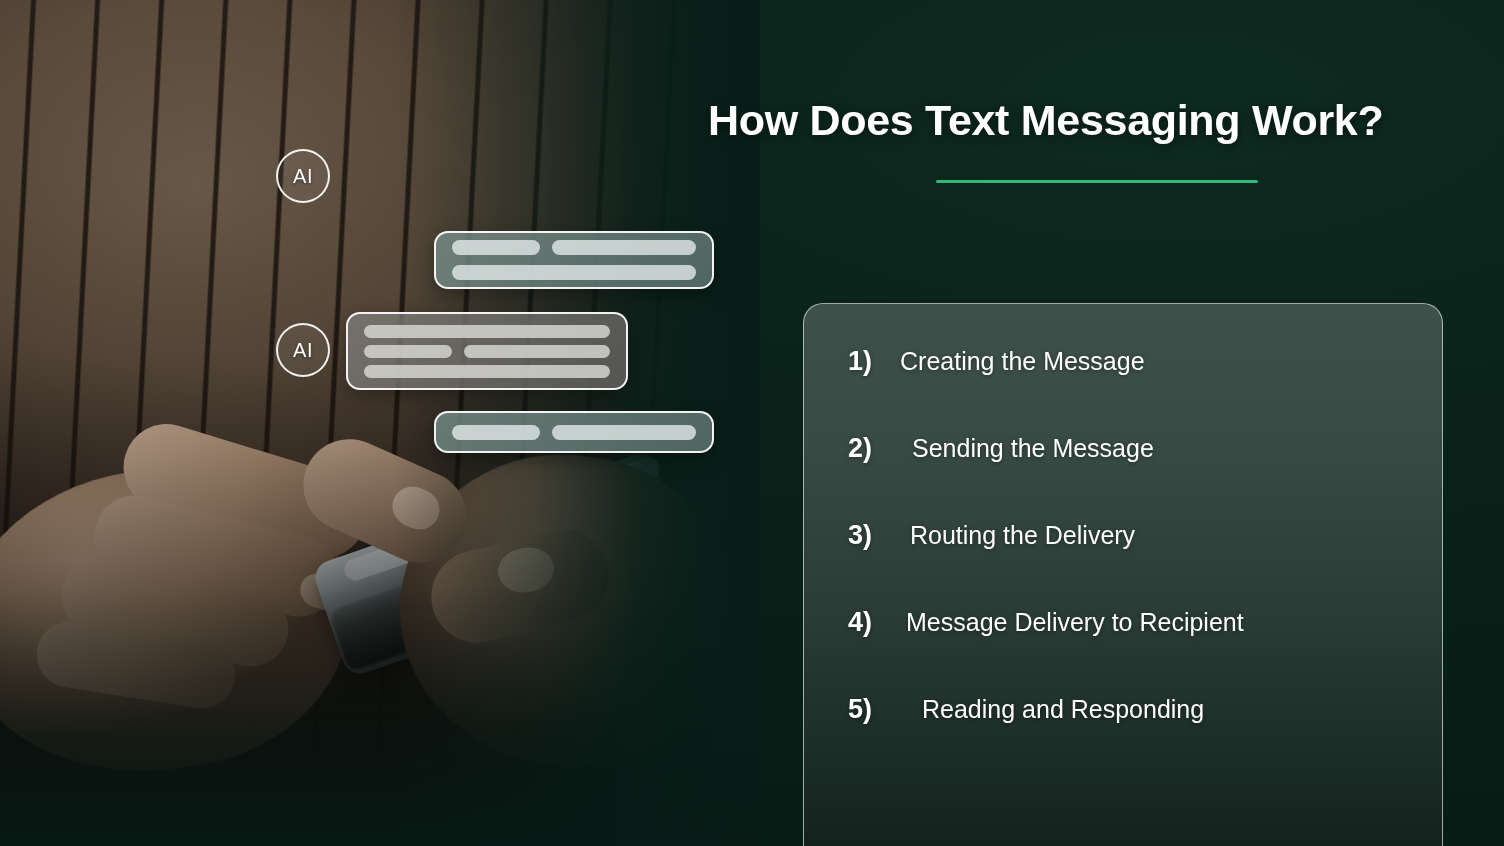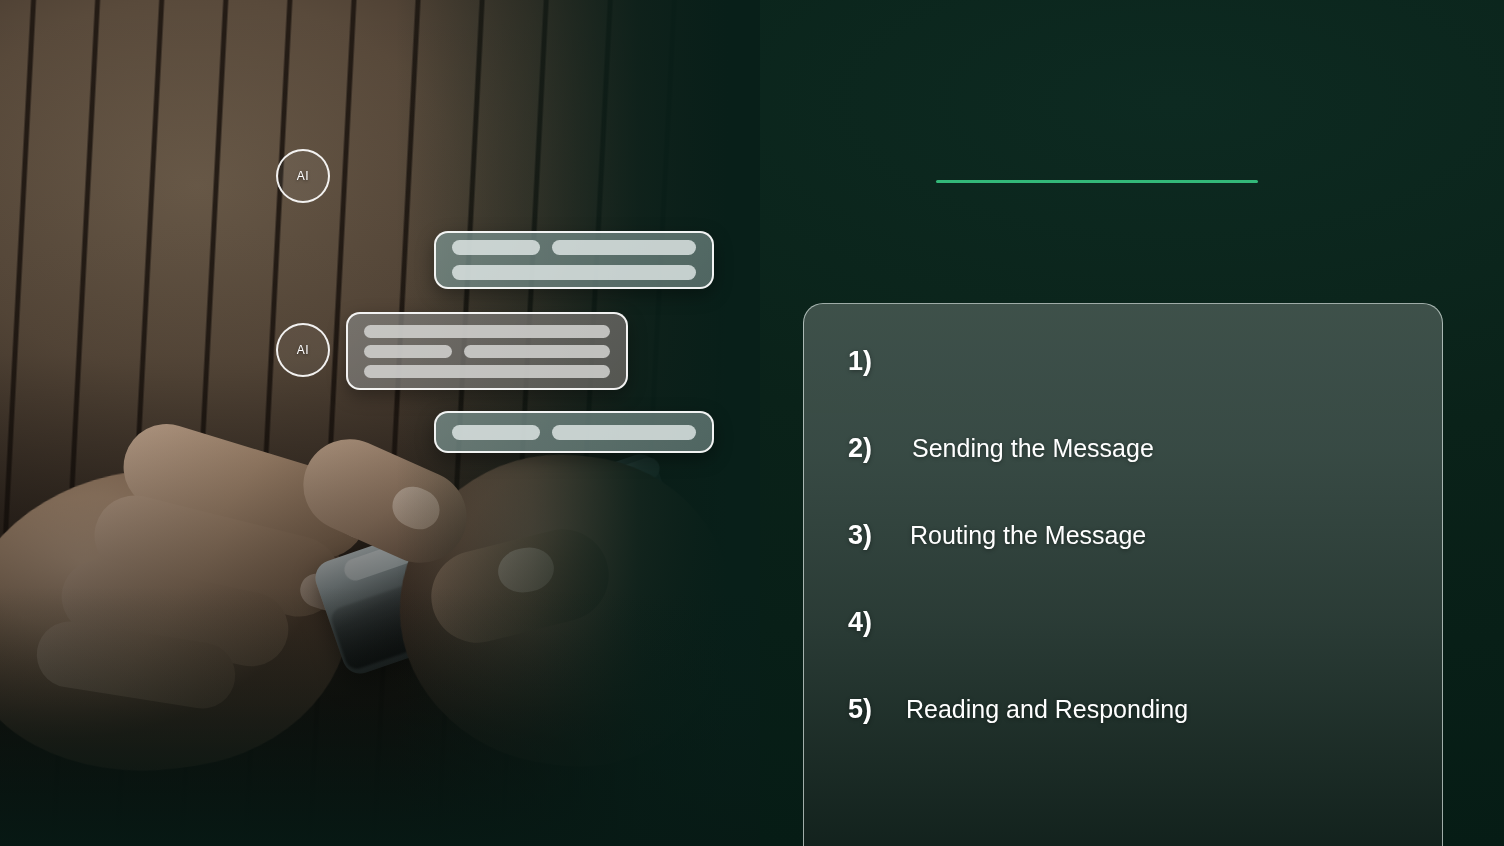--- a/index.html
+++ b/index.html
@@ -136,21 +136,21 @@
   }
 
   
   .chat { position:absolute; left:0; top:0; width:760px; height:846px; }
 
   .avatar {
     position:absolute; width:54px; height:54px; border-radius:50%;
     border:2px solid rgba(255,255,255,0.92);
     background:rgba(255,255,255,0.06);
     display:flex; align-items:center; justify-content:center;
-    color:#ffffff; font-size:12px; letter-spacing:0.5px;
+    color:#ffffff; font-size:20px; letter-spacing:0.5px;
     text-shadow:0 1px 3px rgba(0,0,0,0.5);
   }
   .avatar-1 { left:276px; top:149px; }
   .avatar-2 { left:276px; top:323px; }
 
   .bubble {
     position:absolute; border-radius:14px;
     border:2px solid rgba(255,255,255,0.92);
     box-shadow:0 6px 18px rgba(0,0,0,0.35);
   }
@@ -223,21 +223,21 @@
   }
   .step-label {
     color:#ffffff; font-size:25px; font-weight:400;
     margin-left:18px;
     text-shadow:0 1px 4px rgba(0,0,0,0.4);
     white-space:nowrap;
   }
   .step:nth-child(2) .step-label { margin-left:30px; }
   .step:nth-child(3) .step-label { margin-left:28px; }
   .step:nth-child(4) .step-label { margin-left:24px; }
-  .step:nth-child(5) .step-label { margin-left:24px; }
+  .step:nth-child(5) .step-label { margin-left:40px; }
 </style>
 </head>
 <body>
 
 <div id="canvas">
 
   <div class="photo-wrap">
     <div class="photo"></div>
 
     <div class="hand hand-left"></div>
@@ -298,37 +298,40 @@
     </div>
 
     <div class="bubble bubble-skel bubble-s3">
       <div class="srow">
         <div class="sbar sbar-sm"></div>
         <div class="sbar sbar-lg"></div>
       </div>
     </div>
   </div>
 
+  <h1 class="title">How Does Text Messaging Work?</h1>
   <div class="title-rule" style="background: rgb(51, 184, 121);"></div>
 
   <div class="panel">
     <ul class="steps">
       <li class="step">
         <span class="step-num">1)</span>
+        <span class="step-label">Creating the Message</span>
       </li>
       <li class="step">
         <span class="step-num">2)</span>
         <span class="step-label">Sending the Message</span>
       </li>
       <li class="step">
         <span class="step-num">3)</span>
-        <span class="step-label">Routing the Message</span>
+        <span class="step-label">Routing the Delivery</span>
       </li>
       <li class="step">
         <span class="step-num">4)</span>
+        <span class="step-label">Message Delivery to Recipient</span>
       </li>
       <li class="step">
         <span class="step-num">5)</span>
         <span class="step-label">Reading and Responding</span>
       </li>
     </ul>
   </div>
 
 </div>
 

